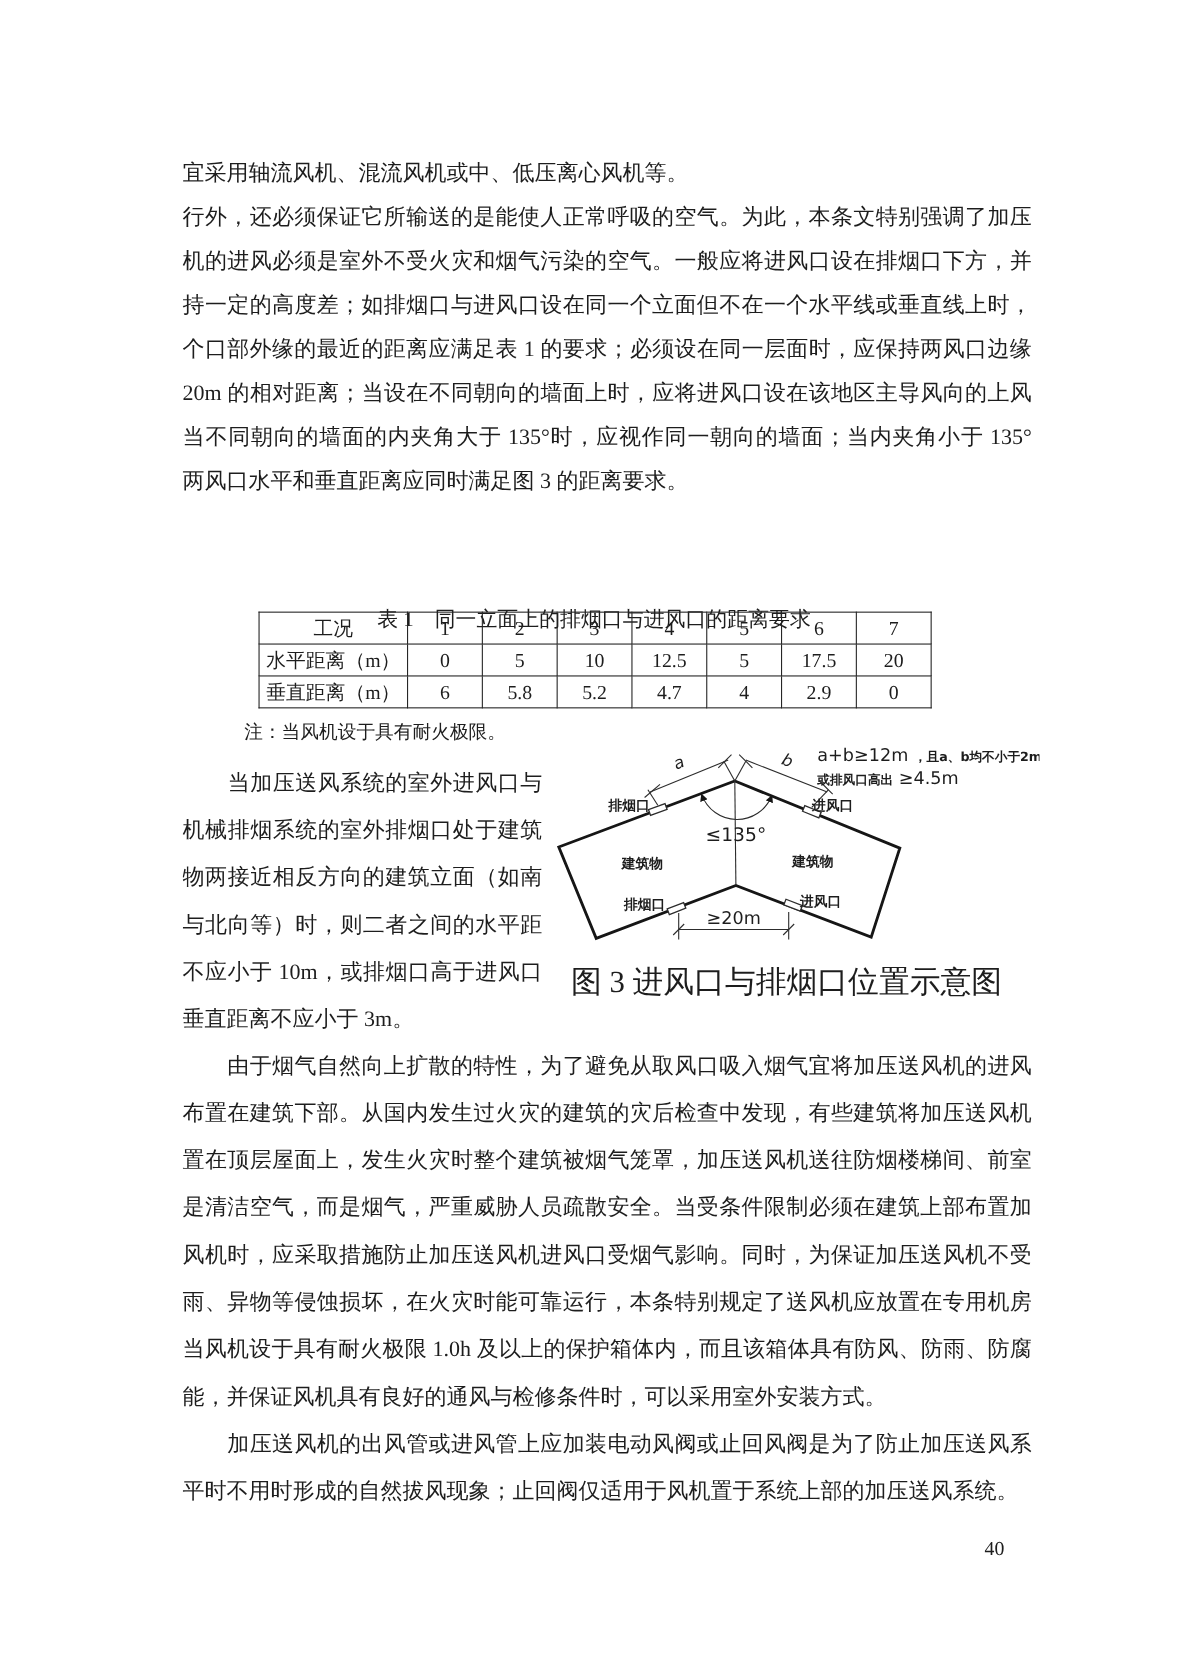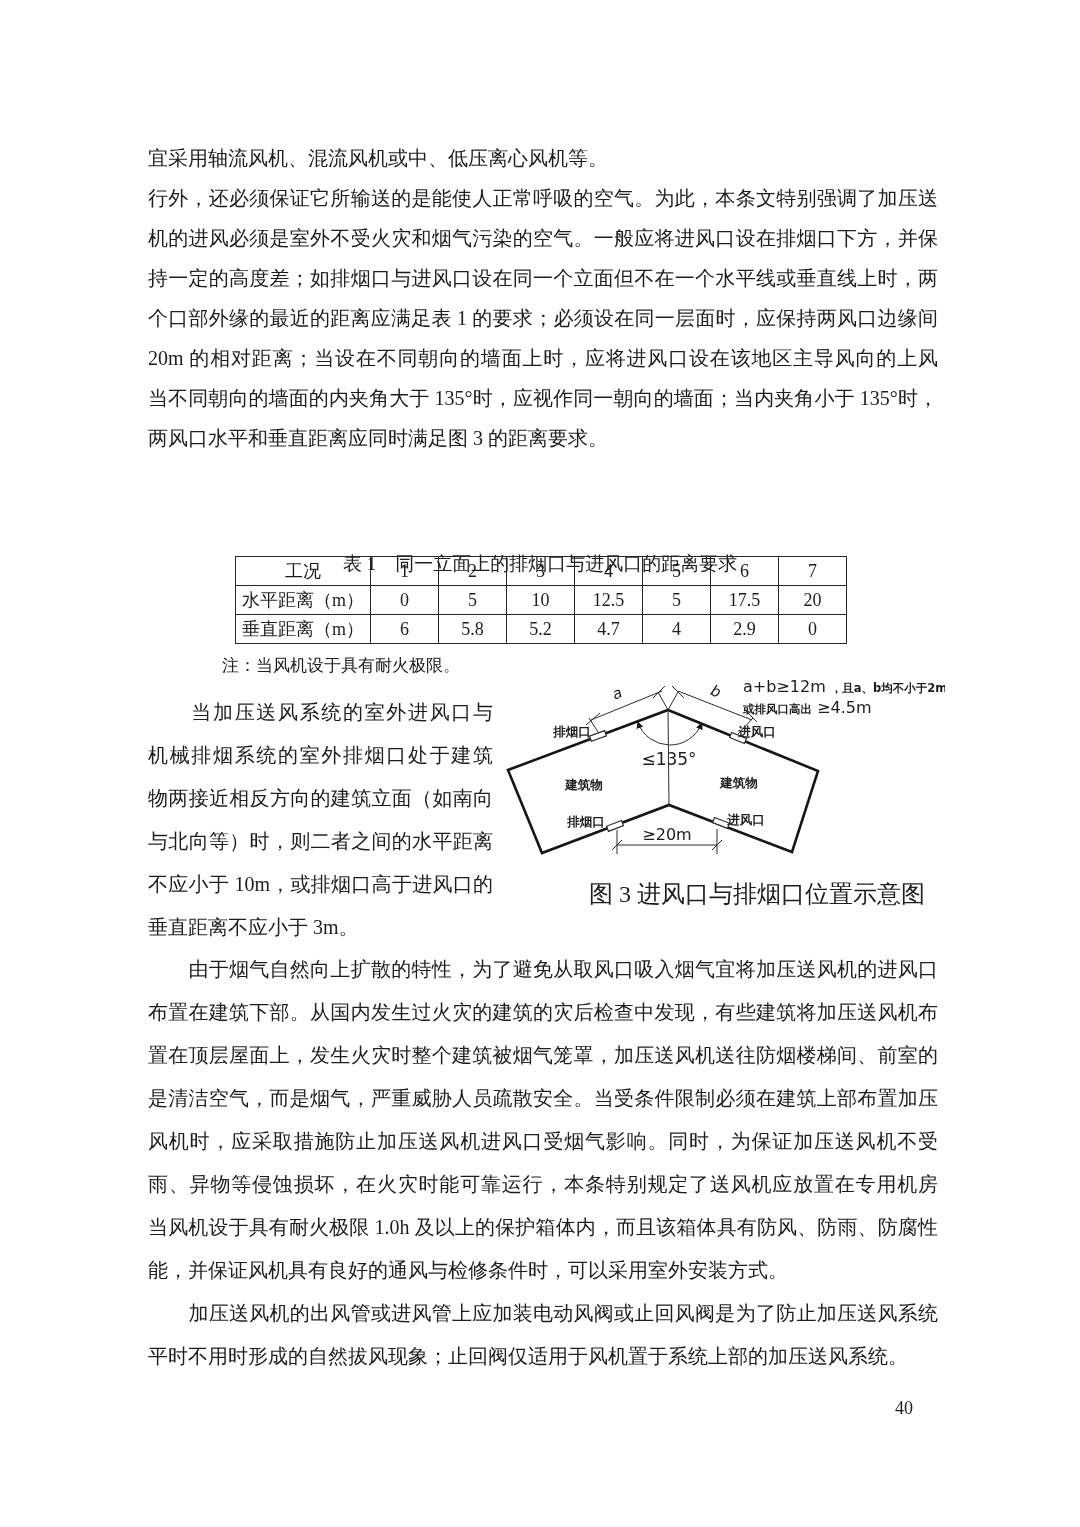--- a/index.html
+++ b/index.html
@@ -4,21 +4,21 @@
 <style>
   html,body { margin:0; padding:0; background:#ffffff; }
   .page {
     position:relative; width:1080px; height:1527px; background:#ffffff;
     font-family:"Liberation Serif","DejaVu Serif",serif; color:#1d1d1d;
     overflow:hidden;
   }
   
   .jline {
     text-align:justify; text-align-last:justify;
-    overflow:hidden; white-space:normal;
+    overflow:hidden; white-space:normal;margin-left:18px;
   }
   .jline.end { text-align-last:left; }
   .upper { position:absolute; left:148px; top:138px; width:790px; }
   .upper .jline { height:40px; line-height:40px; font-size:20px; }
   .leftcol { position:absolute; left:148px; top:691px; width:345px; }
   .leftcol .jline { height:43px; line-height:43px; font-size:20px; }
   .lower { position:absolute; left:148px; top:948px; width:790px; }
   .lower .jline { height:43px; line-height:43px; font-size:20px; }
 
   .table-title {
@@ -32,22 +32,22 @@
   table.t1 td {
     border:1.6px solid #262626; height:28px; padding:0;
     text-align:center; vertical-align:middle; font-size:18px;
   }
   table.t1 col.c0 { width:135px; }
   .table-note {
     position:absolute; left:222px; top:654px; height:24px; line-height:24px;
     font-size:17px;
   }
   .fig-caption {
-    position:absolute; left:485px; top:881px; width:440px; height:26px;
-    line-height:26px; text-align:right; font-size:24px;
+    position:absolute; left:495px; top:881px; width:440px; height:26px;
+    line-height:26px; text-align:center; font-size:28px;
   }
   .page-num { position:absolute; left:895px; top:1398px; font-size:18px; }
 
   svg.fig { position:absolute; left:505px; top:668px; }
   svg.fig .thick { fill:none; stroke:#161616; stroke-width:2.6; }
   svg.fig .thin  { fill:none; stroke:#2c2c2c; stroke-width:1; }
   svg.fig .vent  { fill:#ffffff; stroke:#2c2c2c; stroke-width:1.2; }
   svg.fig text   { fill:#1d1d1d; font-family:"DejaVu Sans","Liberation Sans",sans-serif; }
   svg.fig .cnlab { font-size:12.5px; font-weight:600; text-anchor:middle; }
   svg.fig .dimlab{ font-size:15px; font-style:italic; text-anchor:middle; }

